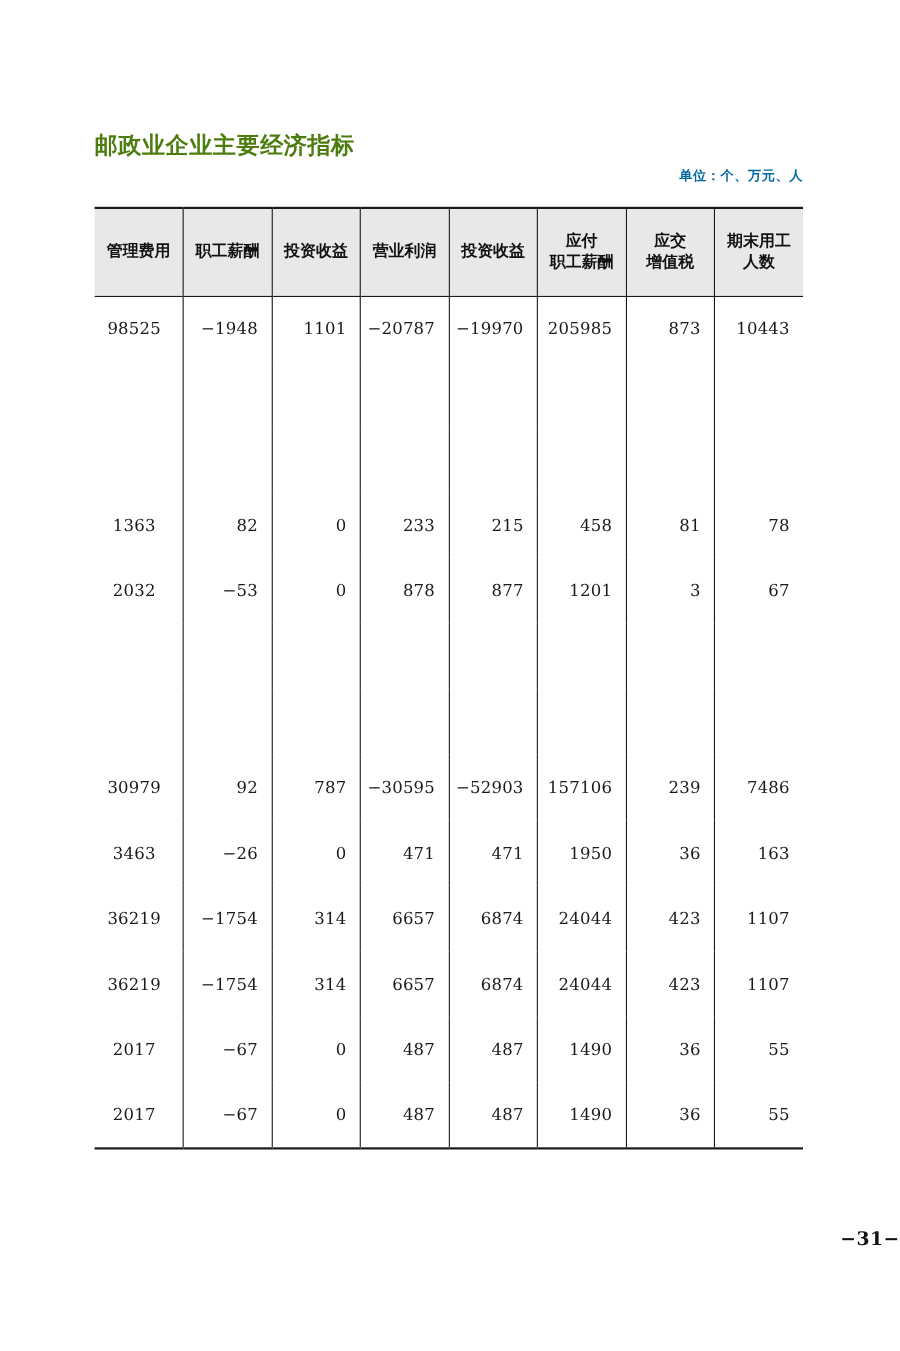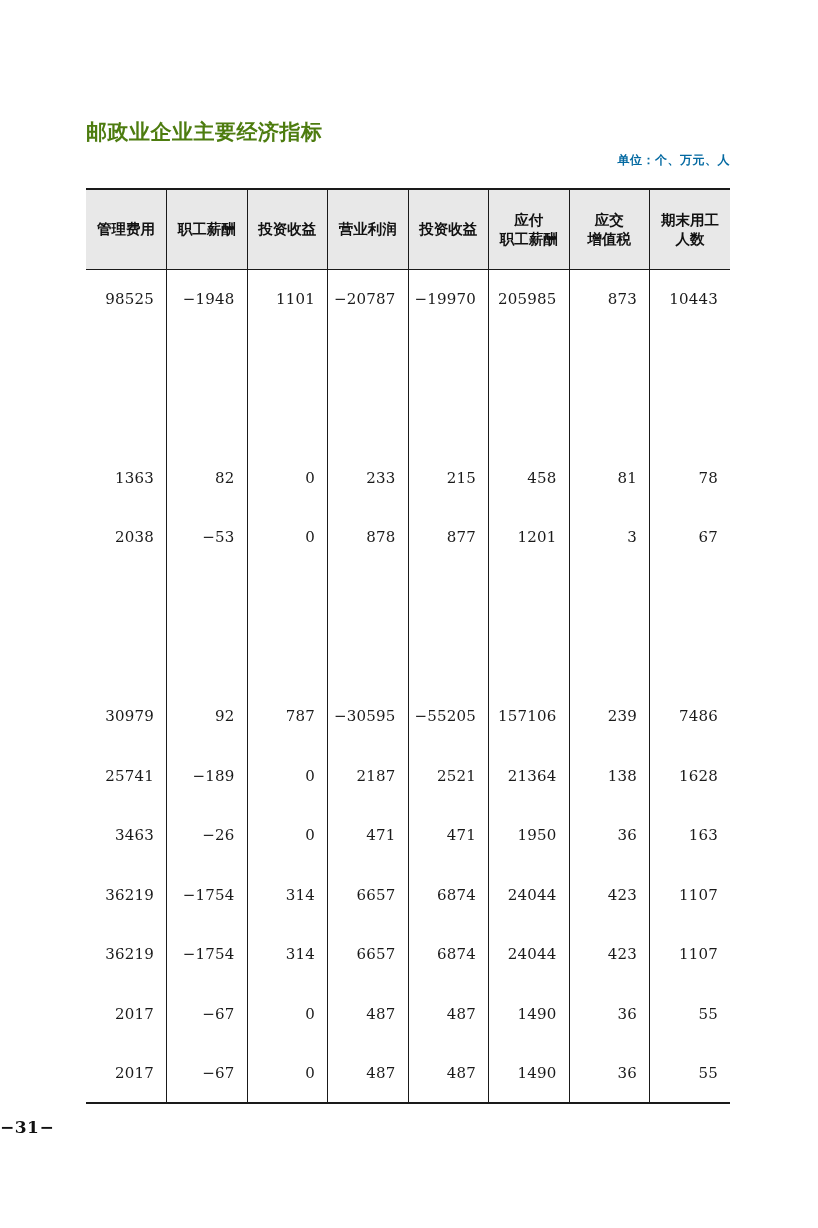--- a/index.html
+++ b/index.html
@@ -90,37 +90,38 @@
     text-align: right;
     font-size: 15px;
     color: #1a1a1a;
     padding: 0 12px 0 4px;
     box-sizing: border-box;
     white-space: nowrap;
     letter-spacing: 0.2px;
   }
   table.stat-table tbody td:first-child {
     border-left: none;
+    text-align: center;
   }
 
   table.stat-table tbody tr.spacer td {
     height: 59.6px;
   }
 
   table.stat-table tbody tr:last-child td {
     border-bottom: 2.5px solid #1a1a1a;
   }
 
   
   .page-number {
     position: absolute;
     left: 0;
     right: 0;
     top: 1117px;
-    text-align: left;
+    text-align: right;
     font-size: 17px;
     font-weight: 700;
     color: #111111;
     letter-spacing: 0.5px;
   }
 
   .hdr-line { display: block; }
 </style>
 </head>
 <body>
@@ -209,21 +210,21 @@
             <td>1363</td>
             <td>82</td>
             <td>0</td>
             <td>233</td>
             <td>215</td>
             <td>458</td>
             <td>81</td>
             <td>78</td>
           </tr>
           <tr class="">
-            <td>2038</td>
+            <td>2032</td>
             <td>−53</td>
             <td>0</td>
             <td>878</td>
             <td>877</td>
             <td>1201</td>
             <td>3</td>
             <td>67</td>
           </tr>
           <tr class="spacer">
             <td></td>
@@ -243,34 +244,24 @@
             <td></td>
             <td></td>
             <td></td>
             <td></td>
           </tr>
           <tr class="">
             <td>30979</td>
             <td>92</td>
             <td>787</td>
             <td>−30595</td>
-            <td>−55205</td>
+            <td>−52903</td>
             <td>157106</td>
             <td>239</td>
             <td>7486</td>
-          </tr>
-          <tr class="">
-            <td>25741</td>
-            <td>−189</td>
-            <td>0</td>
-            <td>2187</td>
-            <td>2521</td>
-            <td>21364</td>
-            <td>138</td>
-            <td>1628</td>
           </tr>
           <tr class="">
             <td>3463</td>
             <td>−26</td>
             <td>0</td>
             <td>471</td>
             <td>471</td>
             <td>1950</td>
             <td>36</td>
             <td>163</td>

